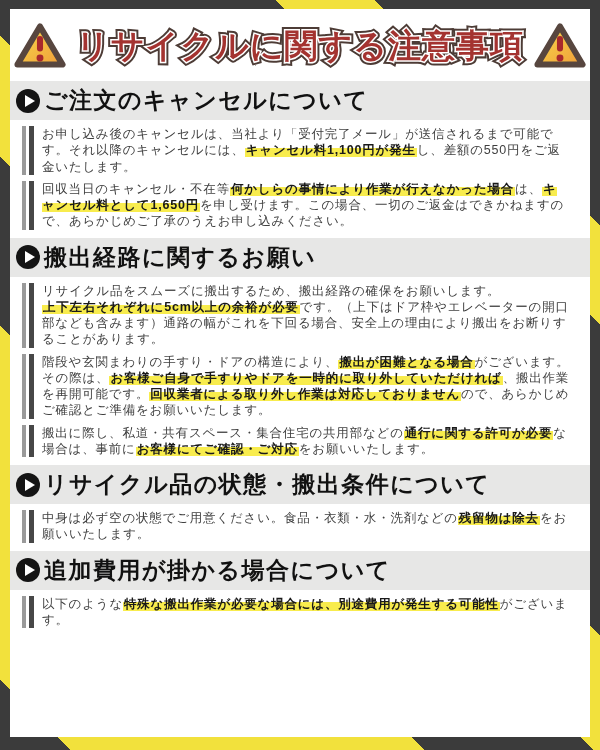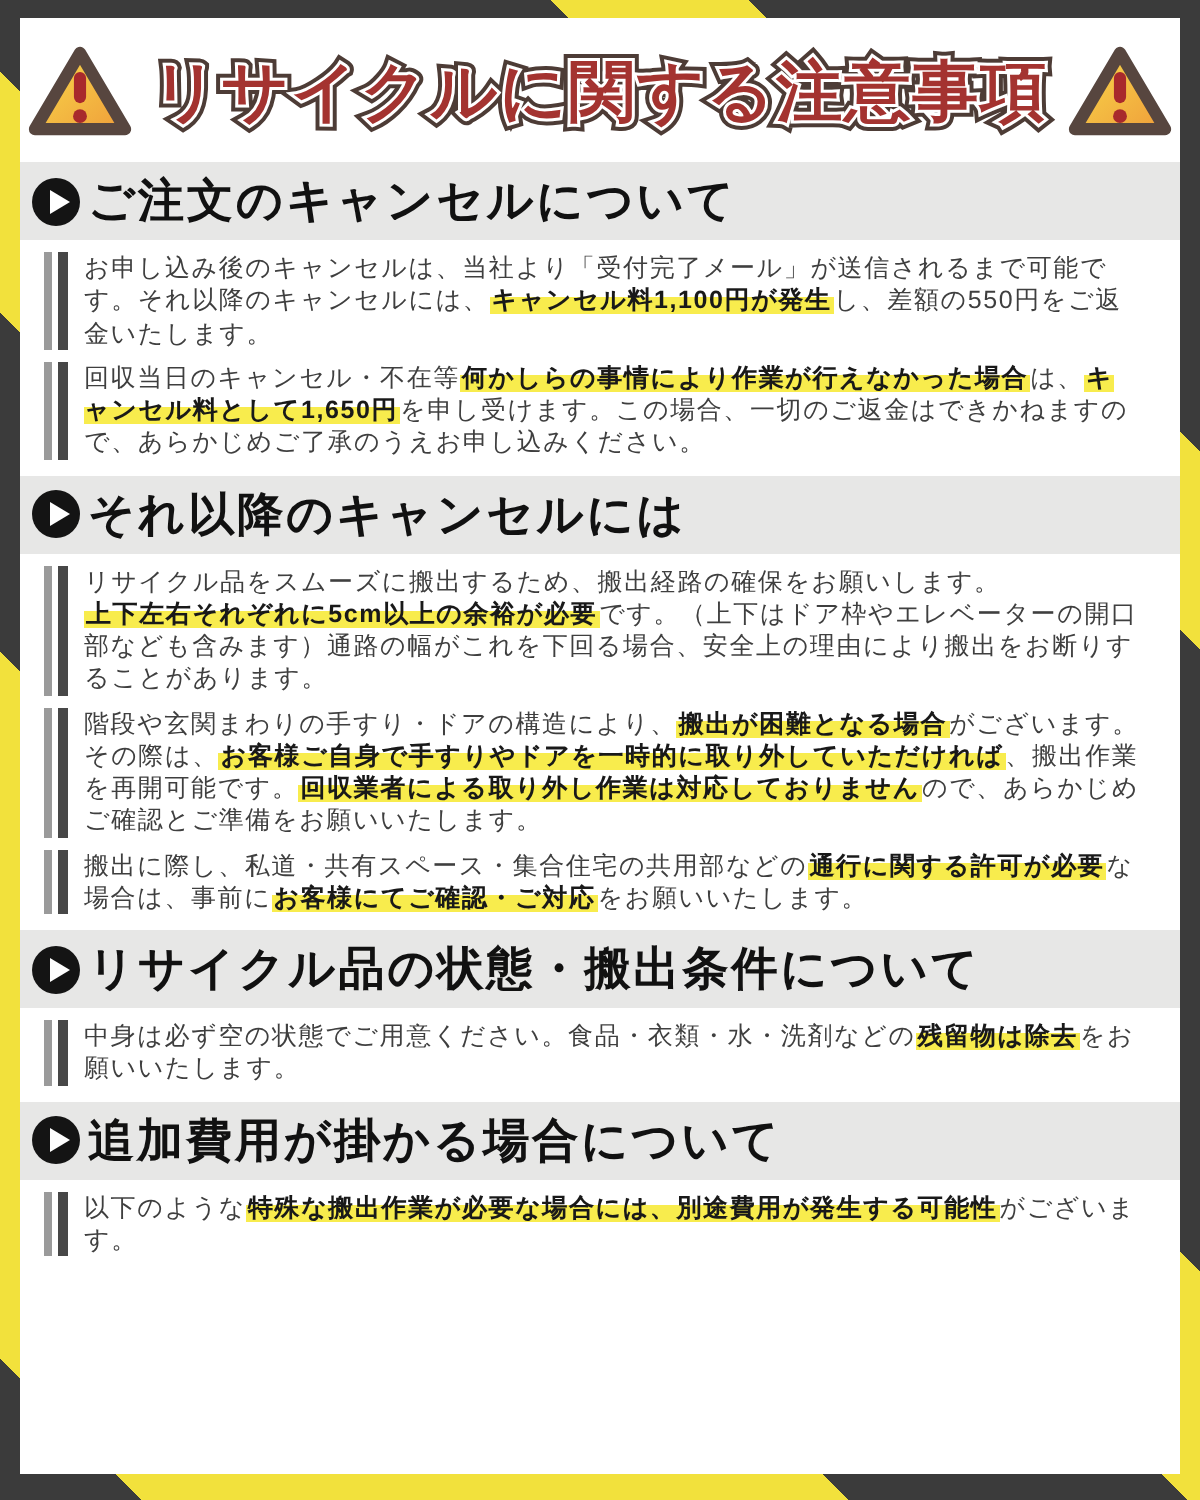--- a/index.html
+++ b/index.html
@@ -124,21 +124,21 @@
               <span class="bar dark"></span>
             </span>
             <span class="ptext"><span class="seg">回収当日のキャンセル・不在等</span><span class="seg hl">何かしらの事情により作業が行えなかった場合</span><span class="seg">は、</span><span class="seg hl">キャンセル料として1,650円</span><span class="seg">を申し受けます。この場合、一切のご返金はできかねますので、あらかじめご了承のうえお申し込みください。</span></span>
           </div>
         </div>
   </section>
 
   <section class="sec">
     <div class="sec-head">
       <span class="play"></span>
-      <span class="sec-title">それ以降のキャンセルには</span>
+      <span class="sec-title">搬出経路に関するお願い</span>
     </div>
     <div class="sec-body">
           <div class="para">
             <span class="bars">
               <span class="bar light"></span>
               <span class="bar dark"></span>
             </span>
             <span class="ptext"><span class="seg">リサイクル品をスムーズに搬出するため、搬出経路の確保をお願いします。
 </span><span class="seg hl">上下左右それぞれに5cm以上の余裕が必要</span><span class="seg">です。（上下はドア枠やエレベーターの開口部なども含みます）通路の幅がこれを下回る場合、安全上の理由により搬出をお断りすることがあります。</span></span>
           </div>

